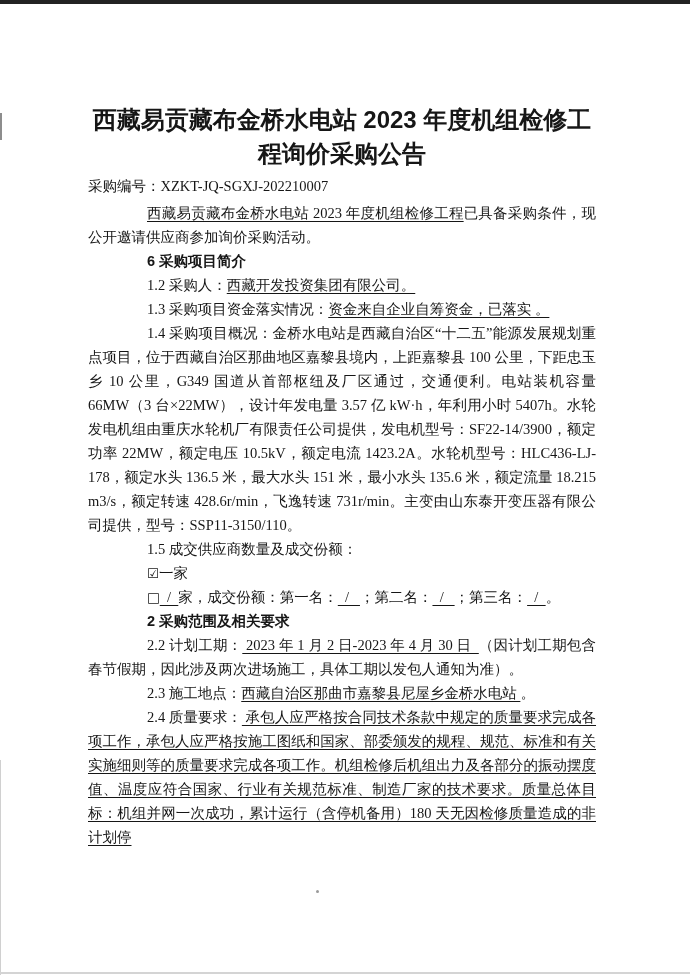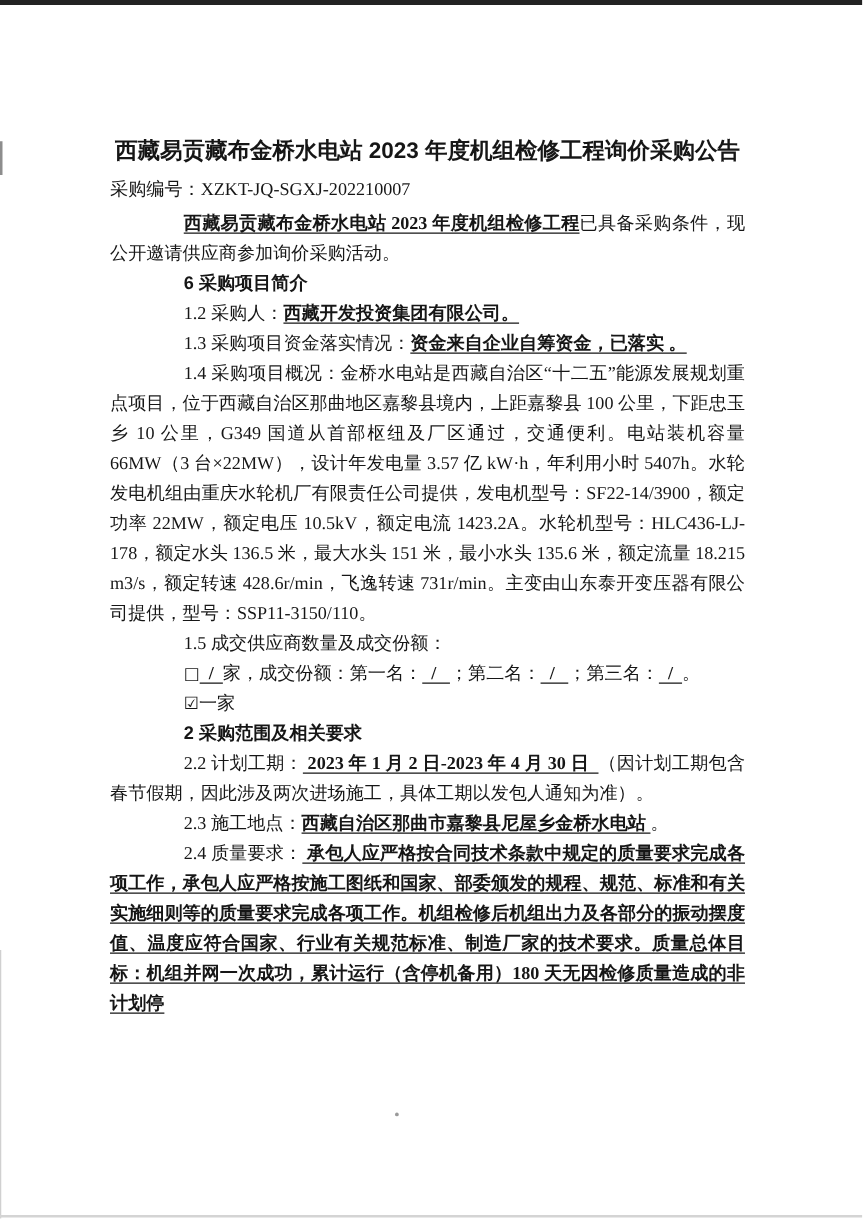--- a/index.html
+++ b/index.html
@@ -24,38 +24,37 @@
   }
   .doc p.blk{
     margin:0;
     font-size:14.5px;
     line-height:24px;
     text-indent:59px;
   }
   .doc p.title{
     font-family:"Liberation Sans","DejaVu Sans",sans-serif;
     font-weight:bold;
-    font-size:18px;
+    font-size:24px;
     line-height:34px;
     text-align:center;
     text-indent:0;
   }
   .doc p.subtitle{
     text-align:left;
     text-indent:0;
     line-height:30px;
   }
   .doc p.h{
     font-family:"Liberation Sans","DejaVu Sans",sans-serif;
     font-weight:bold;
   }
   .doc span.u{
     text-decoration:underline;
     text-underline-offset:3px;
-    font-weight:bold;
   }
   .doc span.icon{
     font-family:"DejaVu Sans",sans-serif;
     font-size:13.5px;
   }
 </style>
 </head>
 <body>
 
 <div class="page">
@@ -66,20 +65,20 @@
   <div class="bottomline"></div>
   <div class="doc">
       <p class="blk title"><span class="run">西藏易贡藏布金桥水电站 2023 年度机组检修工程询价采购公告</span></p>
       <p class="blk subtitle"><span class="run">采购编号：XZKT-JQ-SGXJ-202210007</span></p>
       <p class="blk p"><span class="run u">西藏易贡藏布金桥水电站 2023 年度机组检修工程</span><span class="run">已具备采购条件，现公开邀请供应商参加询价采购活动。</span></p>
       <p class="blk h"><span class="run">6 采购项目简介</span></p>
       <p class="blk p"><span class="run">1.2 采购人：</span><span class="run u">西藏开发投资集团有限公司。</span></p>
       <p class="blk p"><span class="run">1.3 采购项目资金落实情况：</span><span class="run u">资金来自企业自筹资金，已落实 。</span></p>
       <p class="blk p"><span class="run">1.4 采购项目概况：金桥水电站是西藏自治区“十二五”能源发展规划重点项目，位于西藏自治区那曲地区嘉黎县境内，上距嘉黎县 100 公里，下距忠玉乡 10 公里，G349 国道从首部枢纽及厂区通过，交通便利。电站装机容量 66MW（3 台×22MW），设计年发电量 3.57 亿 kW·h，年利用小时 5407h。水轮发电机组由重庆水轮机厂有限责任公司提供，发电机型号：SF22-14/3900，额定功率 22MW，额定电压 10.5kV，额定电流 1423.2A。水轮机型号：HLC436-LJ-178，额定水头 136.5 米，最大水头 151 米，最小水头 135.6 米，额定流量 18.215 m3/s，额定转速 428.6r/min，飞逸转速 731r/min。主变由山东泰开变压器有限公司提供，型号：SSP11-3150/110。</span></p>
       <p class="blk p"><span class="run">1.5 成交供应商数量及成交份额：</span></p>
+      <p class="blk p"><span class="run icon">☑</span><span class="run">一家</span></p>
       <p class="blk p"><span class="run icon">□</span><span class="run u">&nbsp;&nbsp;/&nbsp;&nbsp;</span><span class="run">家，成交份额：第一名：</span><span class="run u">&nbsp;&nbsp;/&nbsp;&nbsp;&nbsp;</span><span class="run">；第二名：</span><span class="run u">&nbsp;&nbsp;/&nbsp;&nbsp;&nbsp;</span><span class="run">；第三名：</span><span class="run u">&nbsp;&nbsp;/&nbsp;&nbsp;</span><span class="run">。</span></p>
-      <p class="blk p"><span class="run icon">☑</span><span class="run">一家</span></p>
       <p class="blk h"><span class="run">2 采购范围及相关要求</span></p>
       <p class="blk p"><span class="run">2.2 计划工期：</span><span class="run u">&nbsp;2023 年 1 月 2 日-2023 年 4 月 30 日&nbsp;&nbsp;</span><span class="run">（因计划工期包含春节假期，因此涉及两次进场施工，具体工期以发包人通知为准）。</span></p>
       <p class="blk p"><span class="run">2.3 施工地点：</span><span class="run u">西藏自治区那曲市嘉黎县尼屋乡金桥水电站&nbsp;</span><span class="run">。</span></p>
       <p class="blk p"><span class="run">2.4 质量要求：</span><span class="run u">&nbsp;承包人应严格按合同技术条款中规定的质量要求完成各项工作，承包人应严格按施工图纸和国家、部委颁发的规程、规范、标准和有关实施细则等的质量要求完成各项工作。机组检修后机组出力及各部分的振动摆度值、温度应符合国家、行业有关规范标准、制造厂家的技术要求。质量总体目标：机组并网一次成功，累计运行（含停机备用）180 天无因检修质量造成的非计划停</span></p>
     </div>
 </div>
 
 </body></html>

